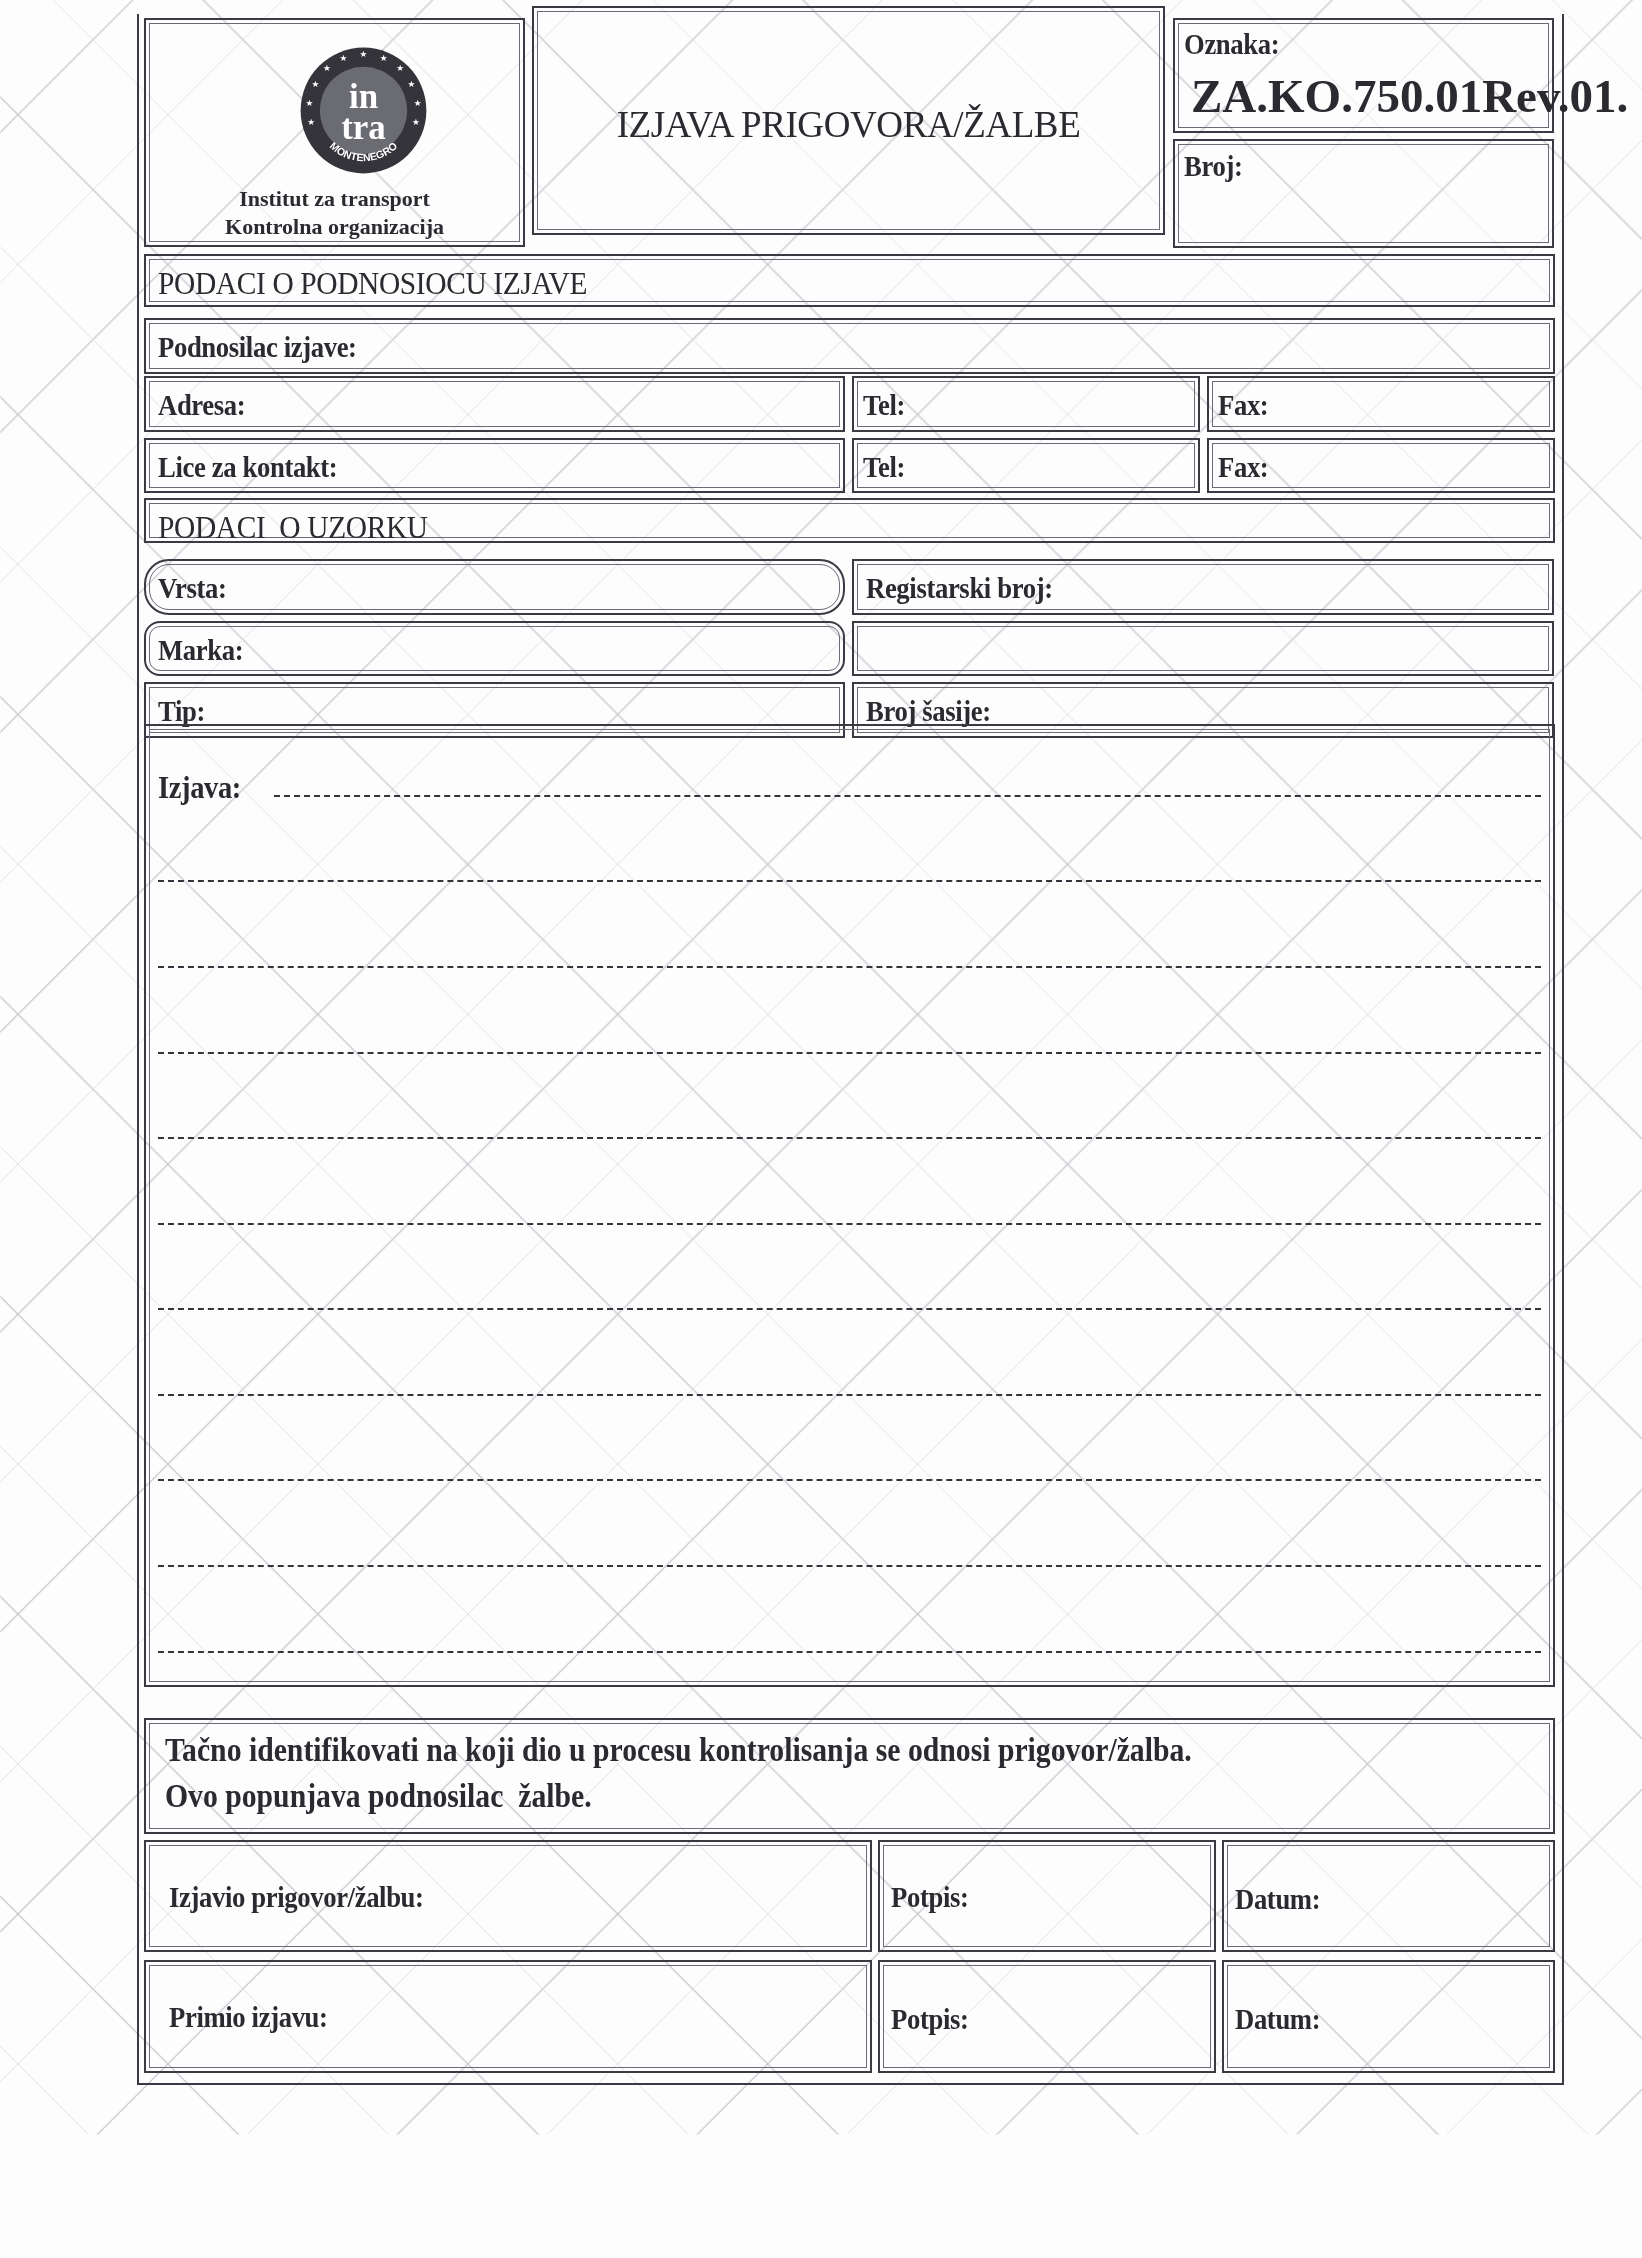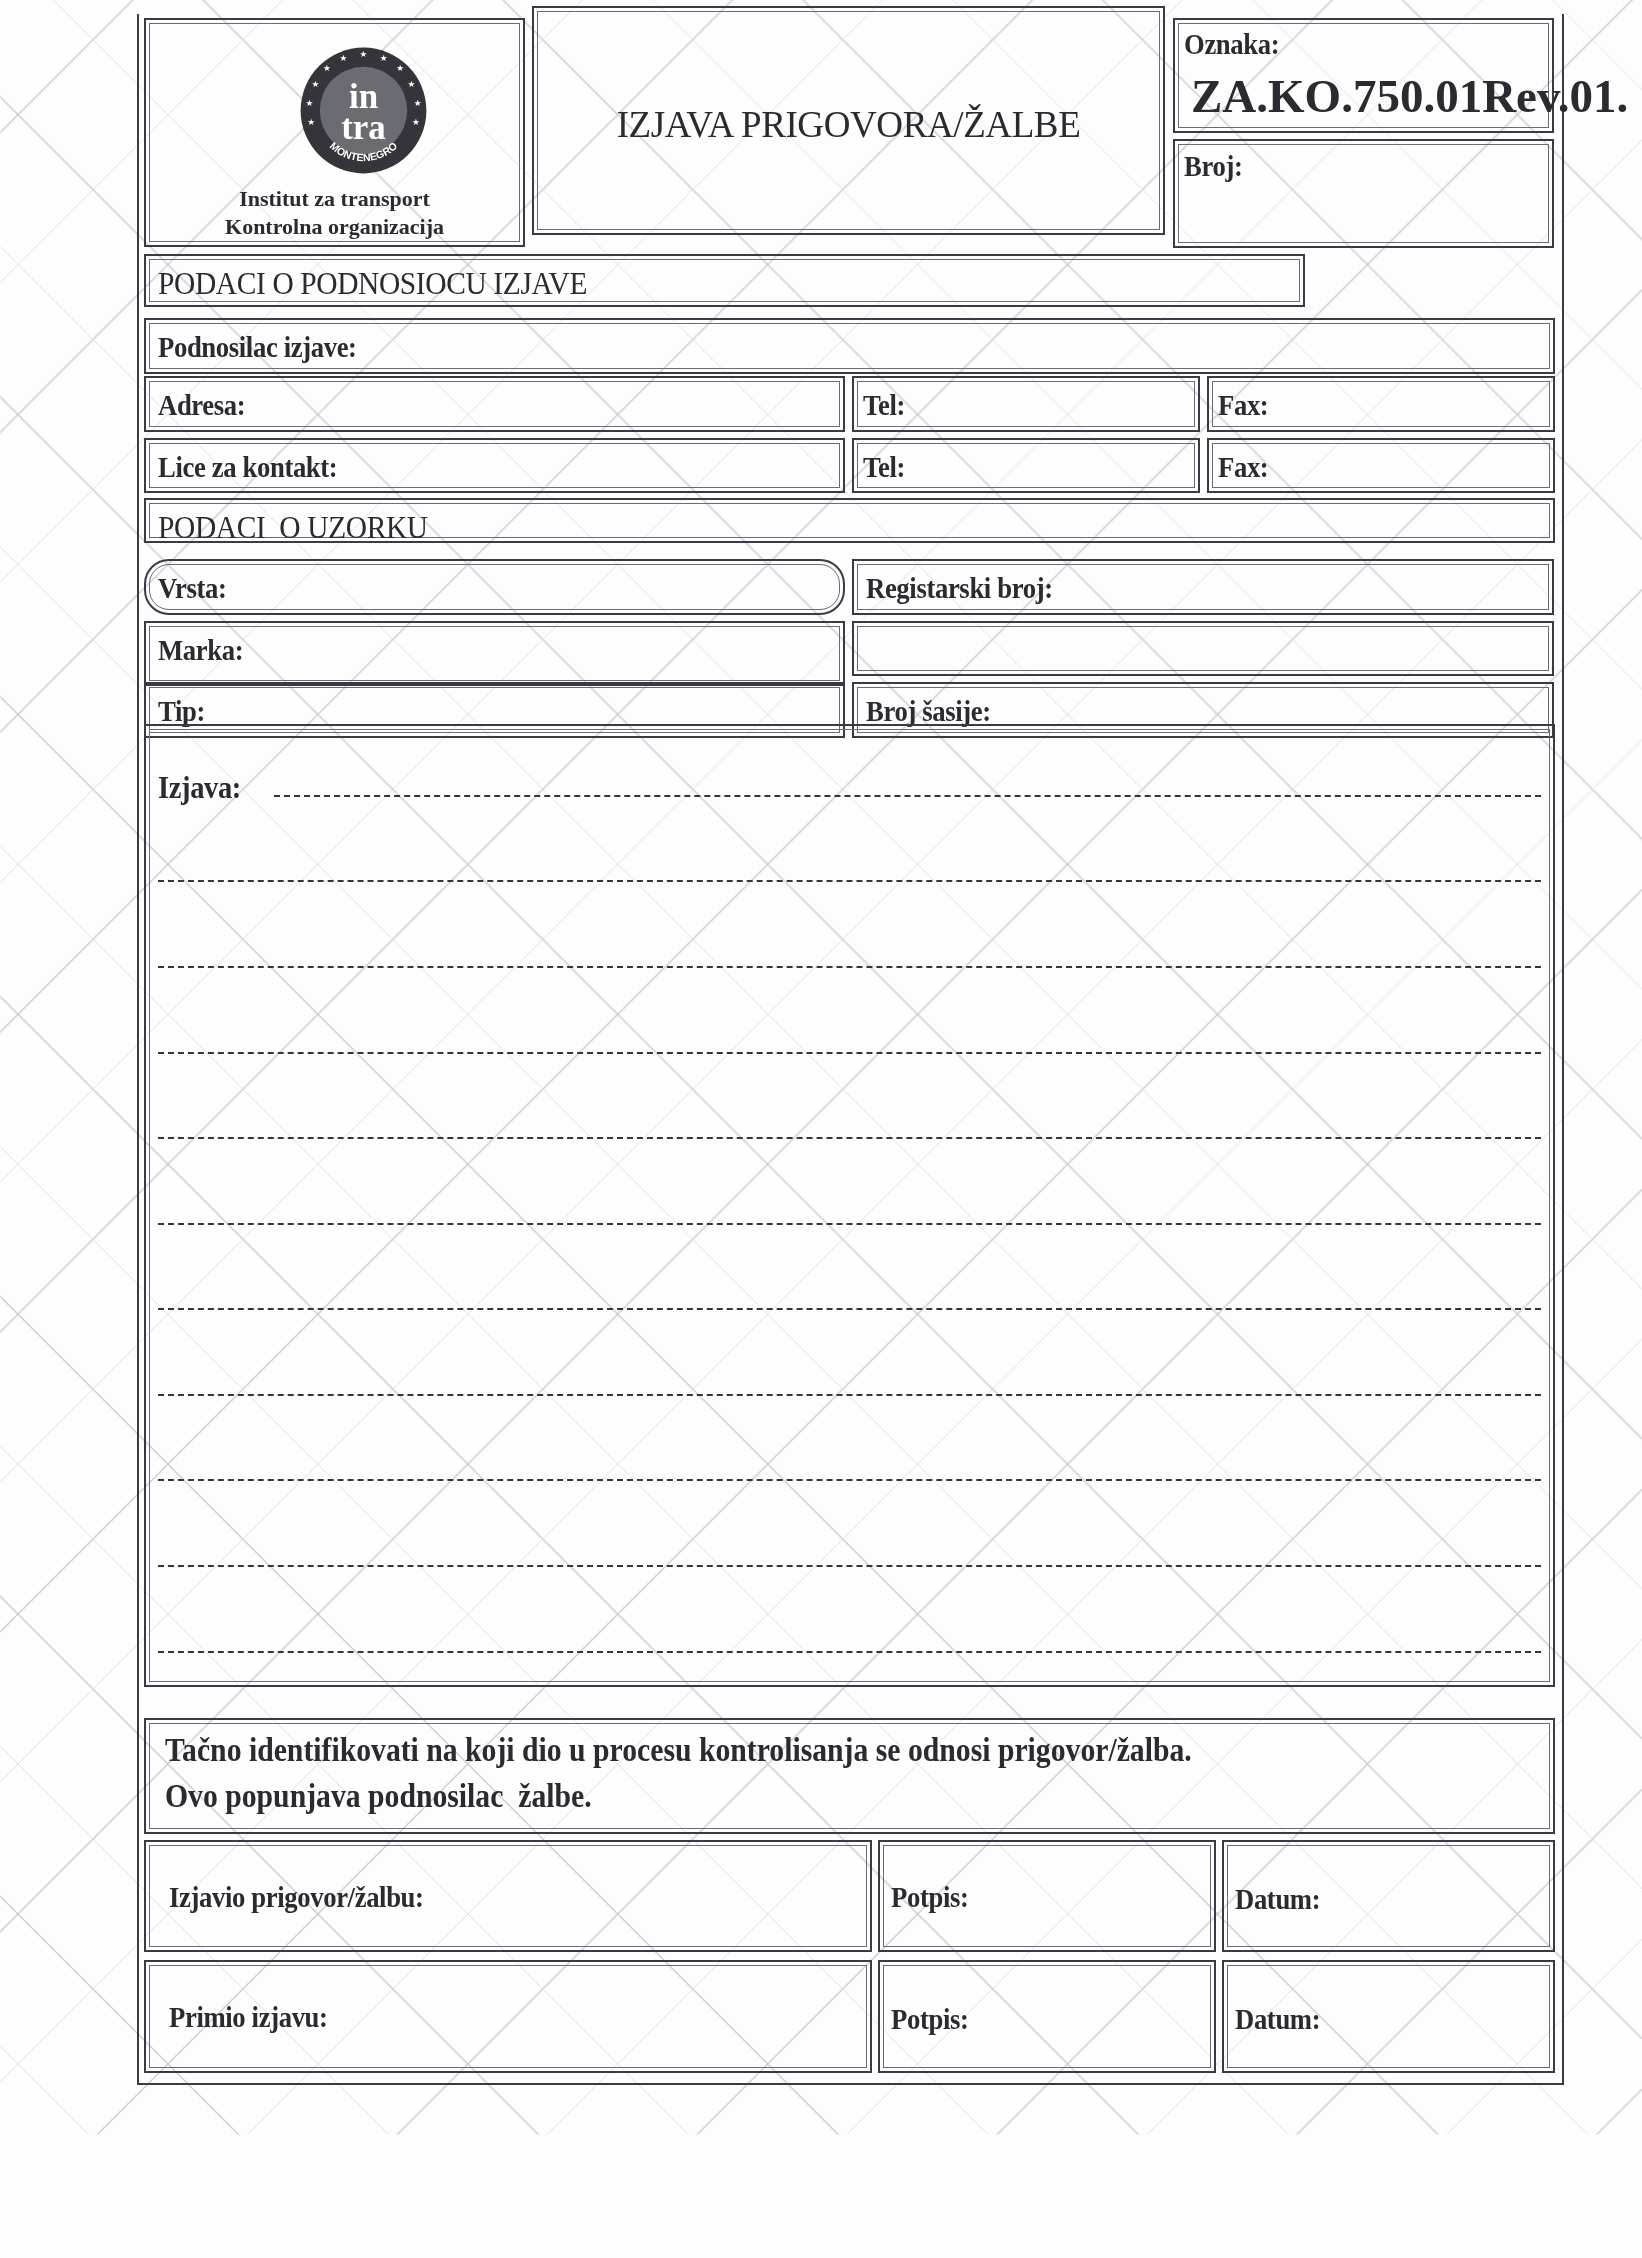--- a/index.html
+++ b/index.html
@@ -84,21 +84,21 @@
 </div>
 
 <div class="box" style="left:1173px;top:17.6px;width:381px;height:115px;">
   <div class="lbl" style="left:8.8px;top:8.8px;">Oznaka:</div>
   <div class="oznaka-code">ZA.KO.750.01Rev.01.</div>
 </div>
 <div class="box" style="left:1173px;top:139px;width:381px;height:109px;">
   <div class="lbl" style="left:8.8px;top:8.8px;">Broj:</div>
 </div>
 
-<div class="box" style="left:144px;top:254px;width:1161px;height:53px;">
+<div class="box" style="left:144px;top:254px;width:1411px;height:53px;">
   <div class="lbl" style="left:12.4px;top:8.8px;font-weight:normal;font-size:32px;">PODACI O PODNOSIOCU IZJAVE</div>
 </div>
 <div class="box" style="left:144px;top:318px;width:1411px;height:56px;">
   <div class="lbl" style="left:12.4px;top:10.6px;">Podnosilac izjave:</div>
 </div>
 
 <div class="box" style="left:144px;top:376px;width:701px;height:56px;">
   <div class="lbl" style="left:12.4px;top:10.6px;">Adresa:</div>
 </div>
 <div class="box" style="left:852px;top:376px;width:348px;height:56px;">
@@ -122,21 +122,21 @@
   <div class="lbl" style="left:12.4px;top:8.8px;font-weight:normal;font-size:32px;white-space:pre;">PODACI  O UZORKU</div>
 </div>
 
 <div class="box" style="left:144px;top:559px;width:701px;height:56px;border-radius:25px;">
   <div class="lbl" style="left:12.4px;top:10.6px;">Vrsta:</div>
 </div>
 <div class="box" style="left:852px;top:559px;width:702px;height:56px;">
   <div class="lbl" style="left:12.4px;top:10.6px;">Registarski broj:</div>
 </div>
 
-<div class="box" style="left:144px;top:621px;width:701px;height:65px;">
+<div class="box" style="left:144px;top:621px;width:701px;height:55px;border-radius:16px;">
   <div class="lbl" style="left:12.4px;top:10.6px;">Marka:</div>
 </div>
 <div class="box" style="left:852px;top:621px;width:702px;height:55px;"></div>
 
 <div class="box" style="left:144px;top:682px;width:701px;height:56px;">
   <div class="lbl" style="left:12.4px;top:10.6px;">Tip:</div>
 </div>
 <div class="box" style="left:852px;top:682px;width:702px;height:56px;">
   <div class="lbl" style="left:12.4px;top:10.6px;">Broj šasije:</div>
 </div>

